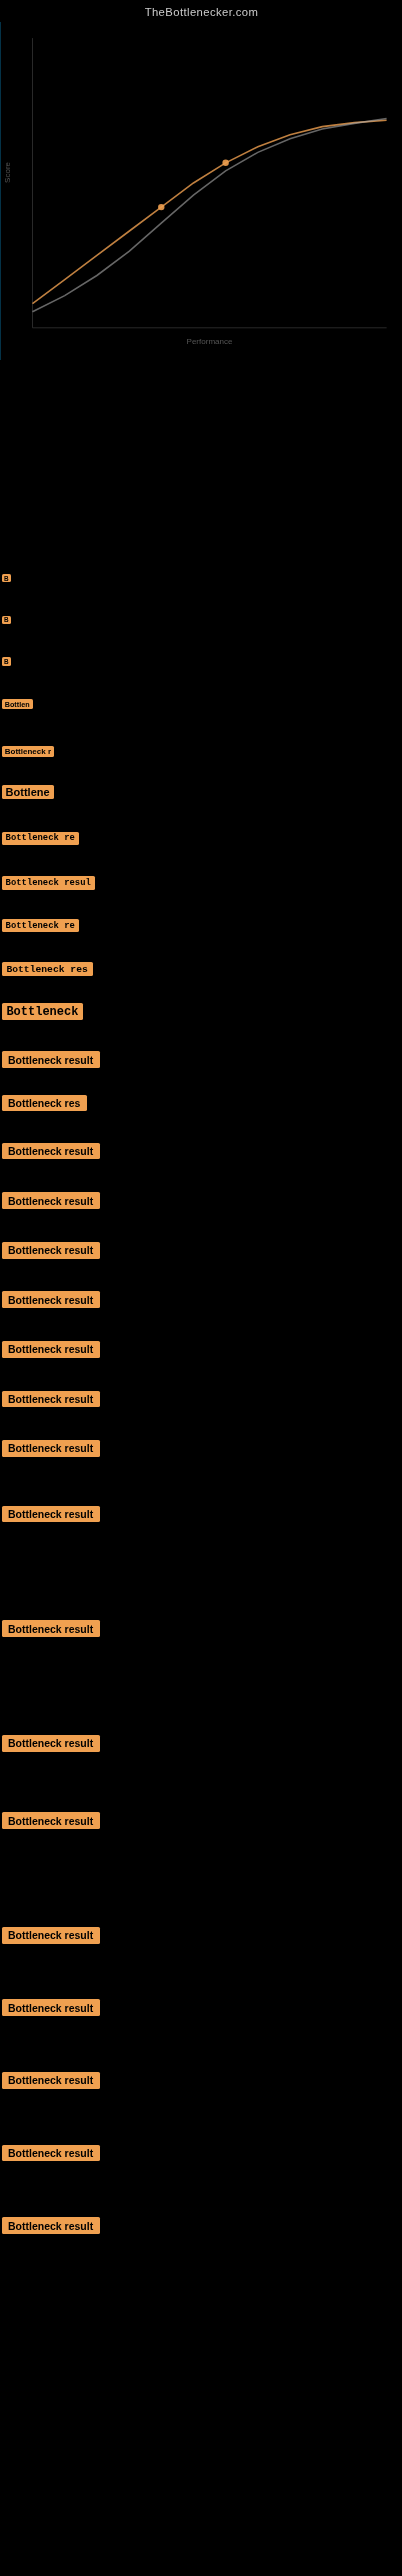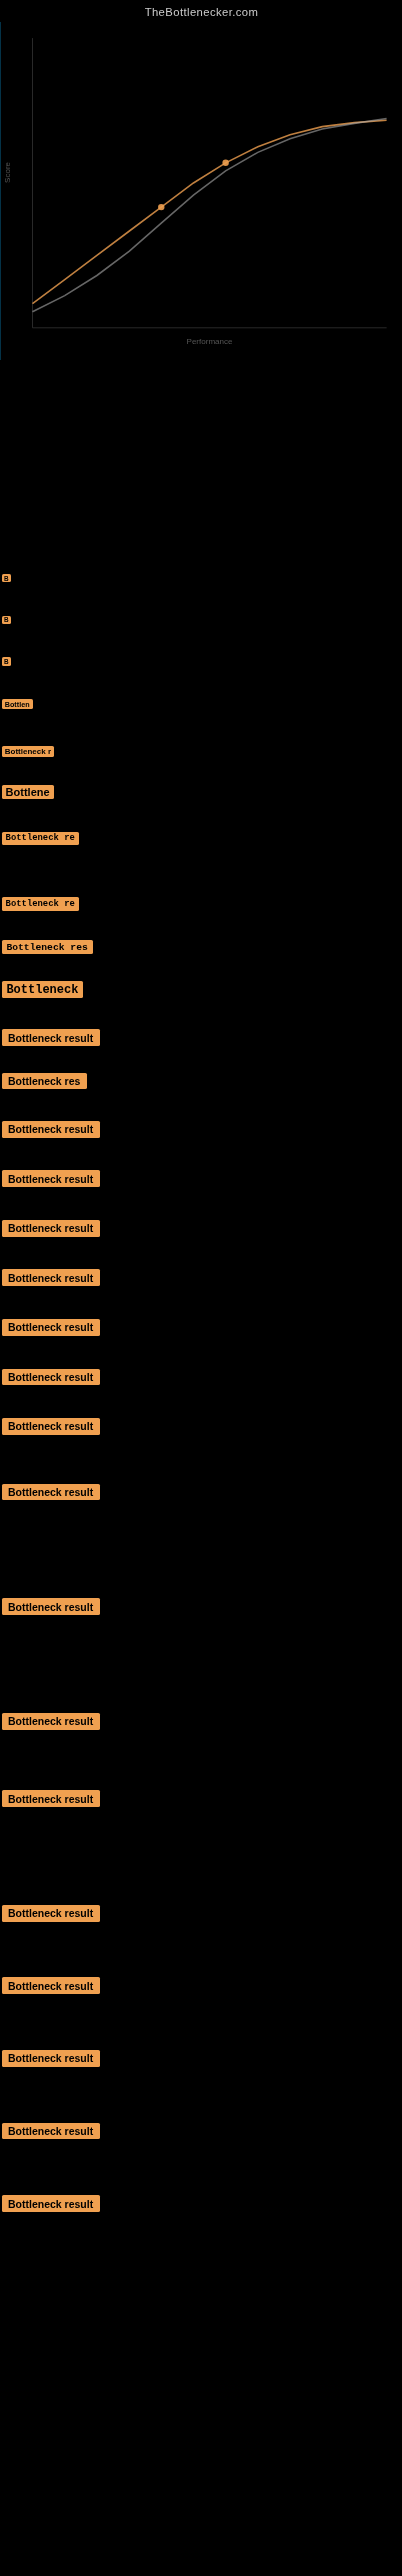--- a/index.html
+++ b/index.html
@@ -128,20 +128,23 @@
   </div>
 
   <div style="height:24px;"></div>
 
   <div class="result-group">
     <span class="result-label result-label-sm" style="font-size:8.9px; padding:1.6px 4px;">Bottleneck re</span>
   </div>
 
   <div style="height:22.5px;"></div>
 
+  <div class="result-group">
+    <span class="result-label result-label-sm" style="font-size:8.9px; padding:1.6px 4px;">Bottleneck resul</span>
+  </div>
 
   <div style="height:21px;"></div>
 
   <div class="result-group">
     <span class="result-label result-label-sm" style="font-size:8.9px; padding:1.6px 4px;">Bottleneck re</span>
   </div>
 
   <div style="height:21px;"></div>
 
   <div class="result-group">

